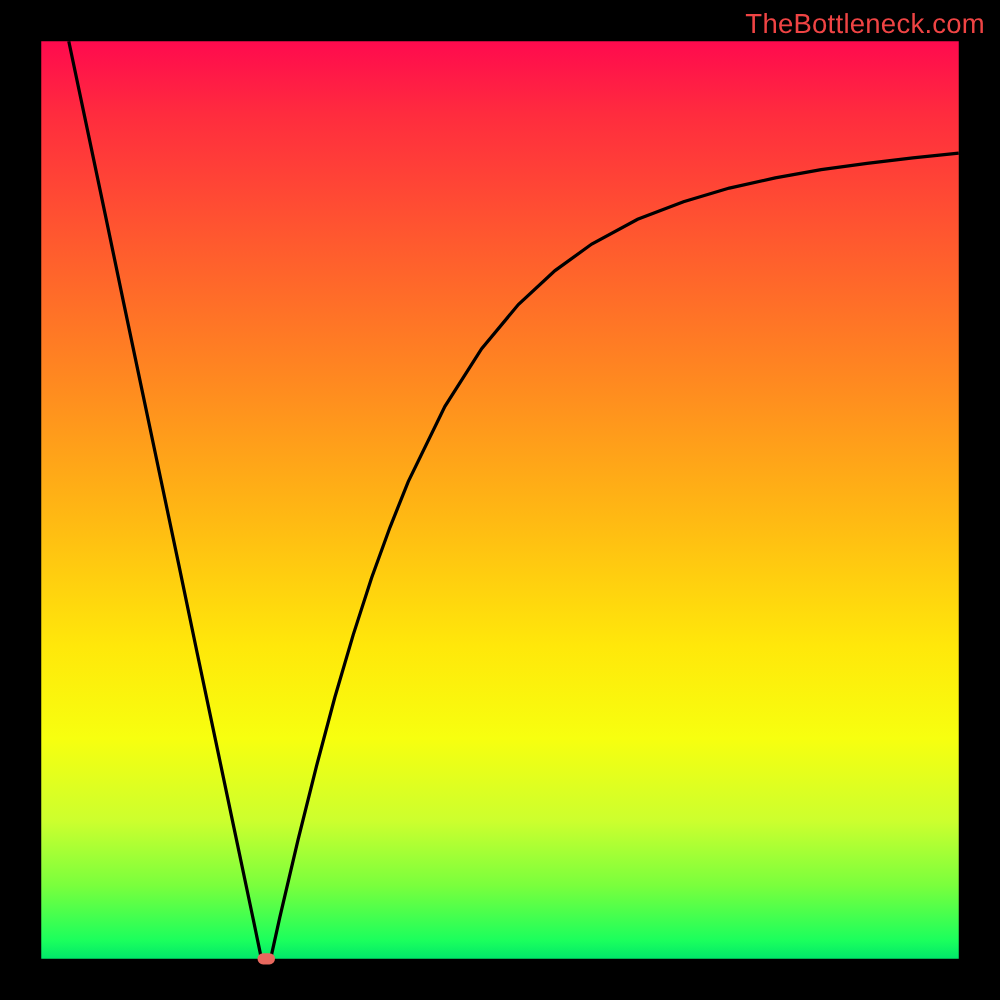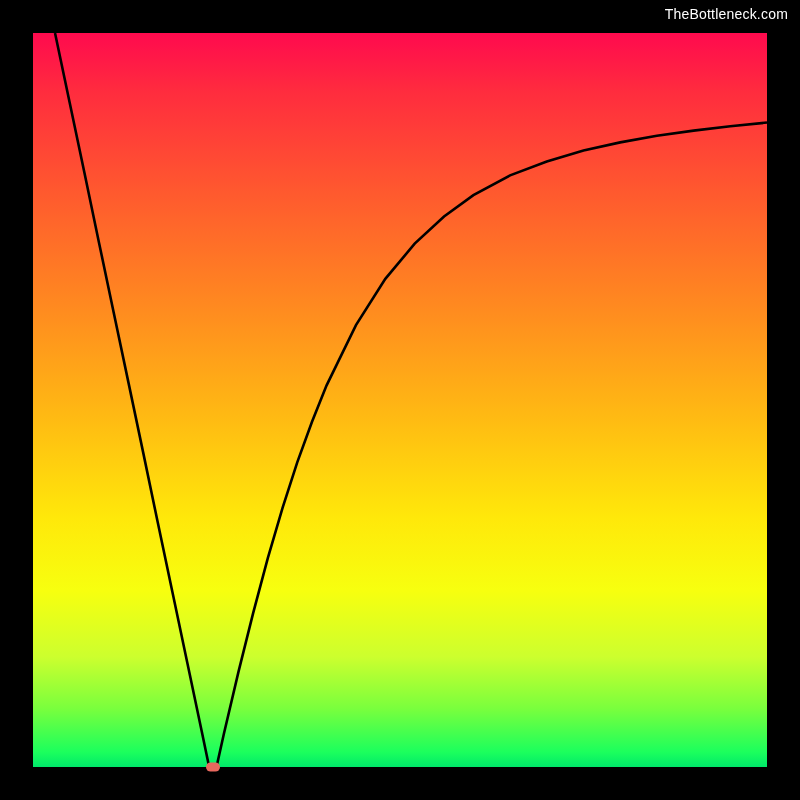--- a/index.html
+++ b/index.html
@@ -35,22 +35,22 @@
       #ccff2e 85%,
       #7aff3d 92%,
       #1bff5d 98%,
       #00e86a 100%
     );
   }
   .watermark {
     position: absolute;
     top: 6px;
     right: 12px;
-    color: #ffffff;
-    font-size: 14px;
+    color: #ef4444;
+    font-size: 22px;
     letter-spacing: 0.2px;
     user-select: none;
   }
   svg.curve {
     position: absolute;
     left: 0;
     top: 0;
     width: 734px;
     height: 734px;
     overflow: visible;

